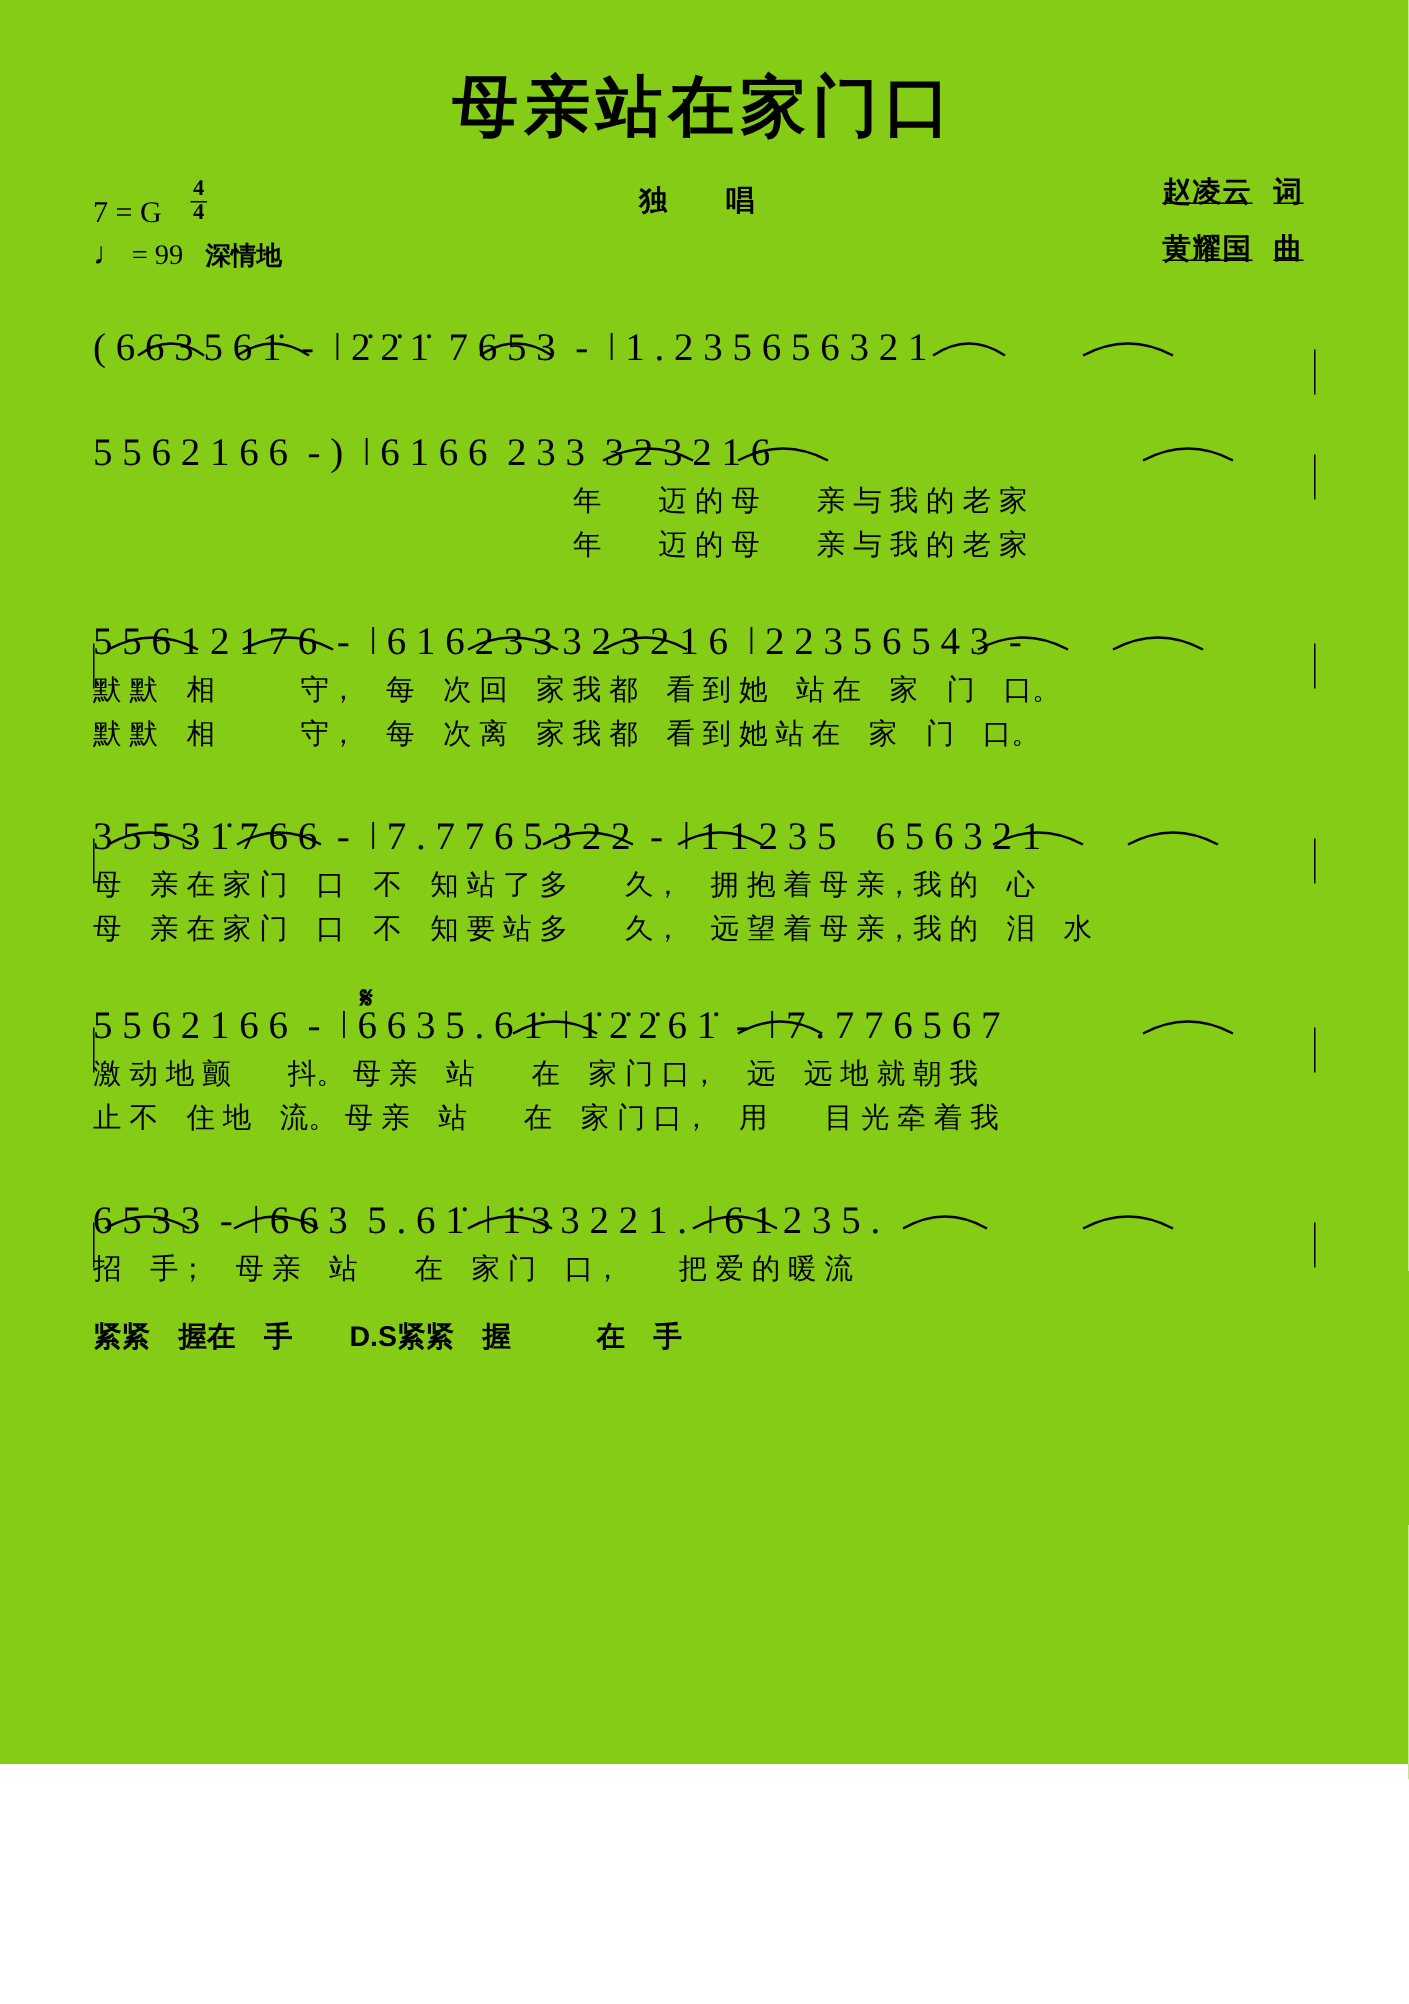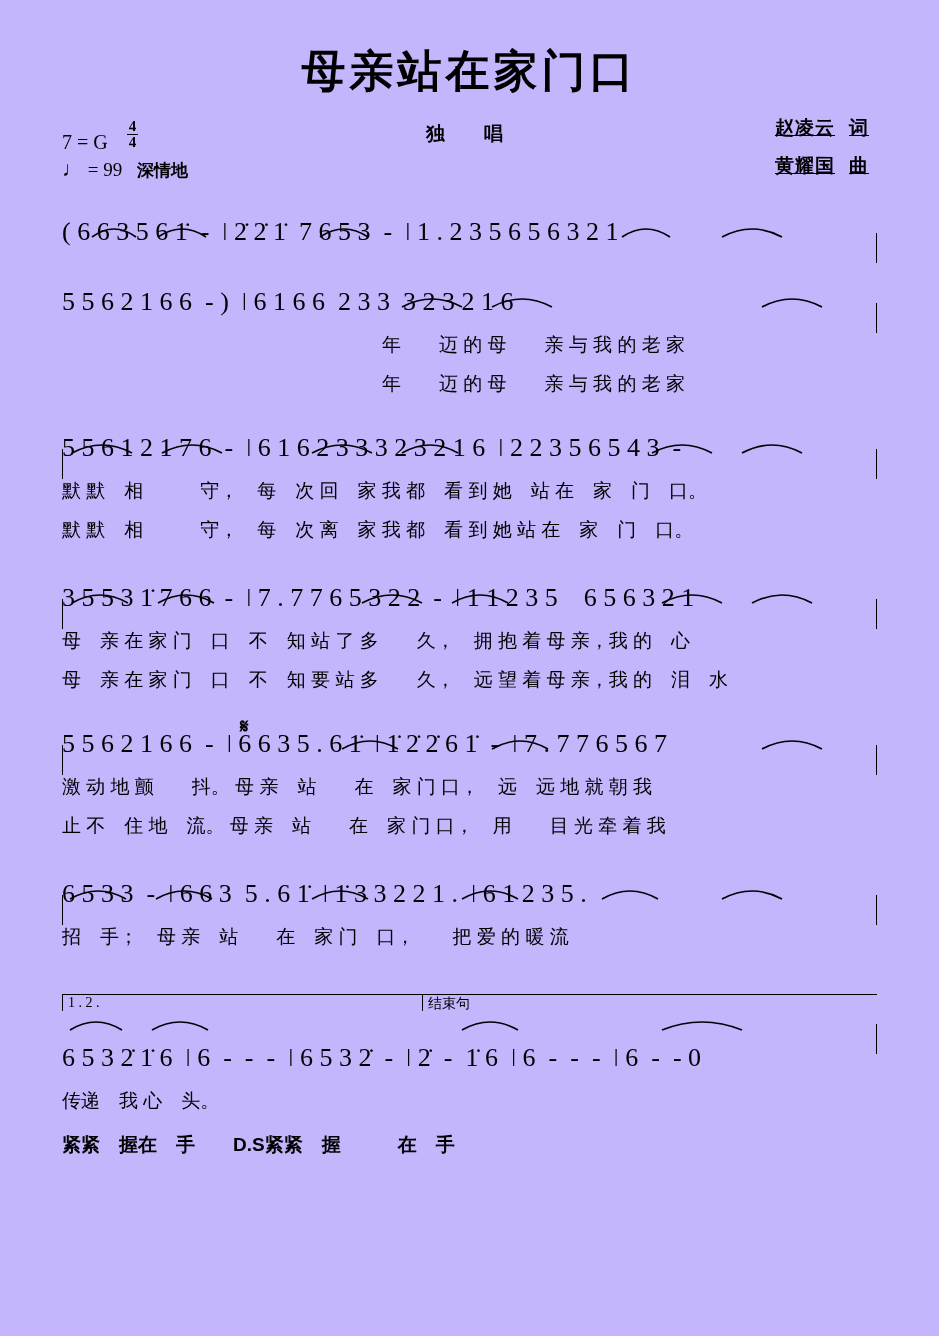--- a/index.html
+++ b/index.html
@@ -3,22 +3,22 @@
 <meta charset="utf-8">
 <style>
   html, body {
     margin: 0;
     padding: 0;
     background: #ffffff;
   }
   .page {
     position: relative;
     width: 939px;
-    height: 1336px;
-    background: #c4b5fd;
+    height: 1176px;
+    background: #84cc16;
     font-family: "Liberation Serif", serif;
     color: #000000;
     overflow: hidden;
   }
   .title {
     text-align: center;
     font-family: "Liberation Sans", sans-serif;
     font-weight: bold;
     font-size: 44px;
     letter-spacing: 4px;
@@ -94,21 +94,21 @@
     font-size: 26px;
     letter-spacing: 0px;
     white-space: pre;
     line-height: 1.0;
   }
   .lyric-row {
     font-family: "Liberation Sans", sans-serif;
     font-size: 19px;
     white-space: pre;
     line-height: 1.0;
-    margin-top: 20px;
+    margin-top: 10px;
     letter-spacing: 0px;
   }
   .sysend {
     position: absolute;
     right: 0;
     top: 0;
     border-left: 1.6px solid #000;
     height: 30px;
   }
   .sysstart {
@@ -265,32 +265,16 @@
       <path d="M400 18 Q428 2 456 18" fill="none" stroke="#000" stroke-width="1.6"></path>
       <path d="M540 18 Q568 2 596 18" fill="none" stroke="#000" stroke-width="1.6"></path>
       <path d="M660 18 Q690 2 720 18" fill="none" stroke="#000" stroke-width="1.6"></path>
     </svg>
     <div class="music-row" style="margin-top:16px">6 5 3 3  -  ǀ 6 6 3  5 . 6 1̇  ǀ 1̇ 3 3 2 2 1 .  ǀ 6 1 2 3 5 .</div>
     <div class="lyric-row">招　手；　母 亲　站　　在　家 门　口，　　把 爱 的 暖 流</div>
     <div class="sysstart" style="top:14px"></div>
     <div class="sysend" style="top:14px"></div>
   </div>
 
-  <div class="system sysblock" style="margin-top:48px">
-    <div class="repeat-bracket">
-      <span class="rb-label">1 .  2 .</span>
-      <span class="rb-label2" style="left:366px;">结束句</span>
-      <span style="position:absolute; left:360px; top:0; border-left:1.6px solid #000; height:16px;"></span>
-    </div>
-    <svg class="slurs" style="top:18px" width="815" height="22" viewBox="0 0 815 22">
-      <path d="M8 18 Q34 2 60 18" fill="none" stroke="#000" stroke-width="1.6"></path>
-      <path d="M90 18 Q118 2 146 18" fill="none" stroke="#000" stroke-width="1.6"></path>
-      <path d="M400 18 Q428 2 456 18" fill="none" stroke="#000" stroke-width="1.6"></path>
-      <path d="M600 18 Q640 2 680 18" fill="none" stroke="#000" stroke-width="1.6"></path>
-    </svg>
-    <div class="music-row" style="margin-top:34px">6 5 3 2̇ 1̇ 6  ǀ 6  -  -  -  ǀ 6 5 3 2̇  -  ǀ 2̇  -  1̇ 6  ǀ 6  -  -  -  ǀ 6  -  - 0</div>
-    <div class="lyric-row">传递　我 心　头。</div>
-    <div class="sysend" style="top:30px"></div>
-  </div>
 
   <div class="footer-note" style="margin-top:22px; overflow:hidden; height:22px;font-weight:bold;">紧紧　握在　手　　D.S紧紧　握　　　在　手</div>
 
 </div>
 
 </body></html>

